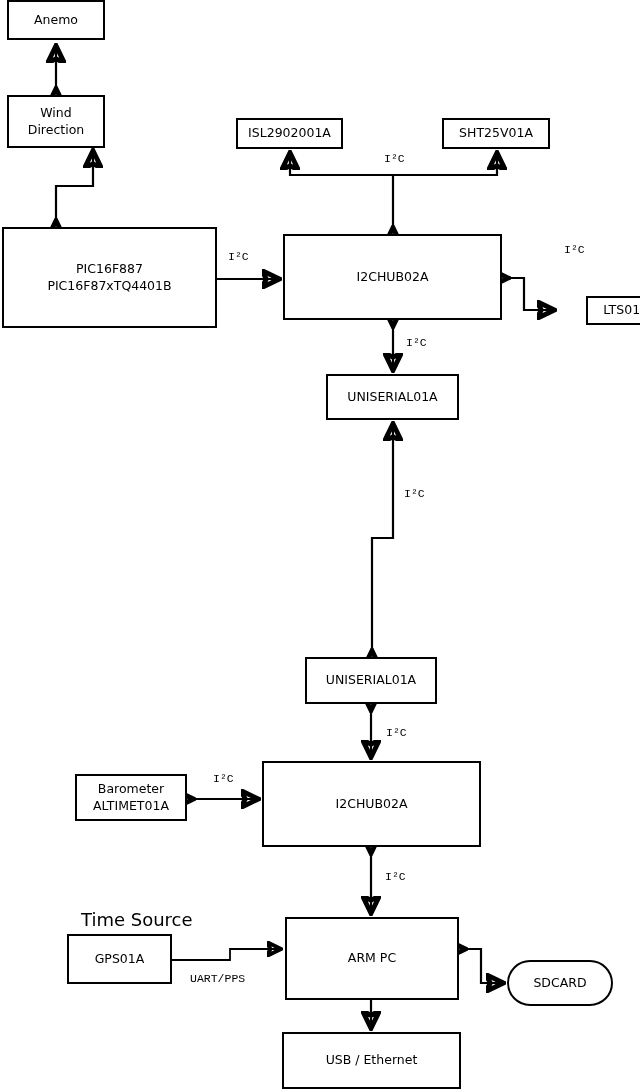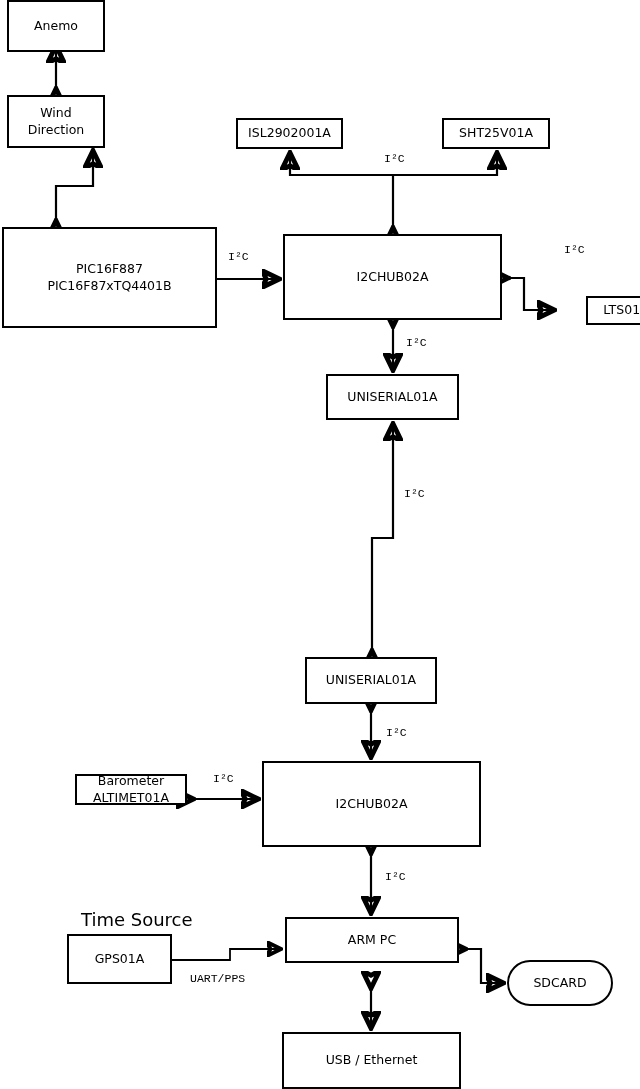--- a/index.html
+++ b/index.html
@@ -87,48 +87,48 @@
 
     <line x1="371" y1="852" x2="371" y2="912" marker-start="url(#ah)" marker-end="url(#ah)"></line>
 
     <path class="thin" d="M172,960 L230,960 L230,949 L280,949" marker-end="url(#ah)"></path>
 
     <path d="M464,949 L481,949 L481,983 L502,983" marker-start="url(#ah)" marker-end="url(#ah)"></path>
 
     <line x1="371" y1="987" x2="371" y2="1027" marker-start="url(#ah)" marker-end="url(#ah)"></line>
   </svg>
 
-  <div class="node" style="left:7px;top:0px;width:98px;height:52px;">Anemo</div>
+  <div class="node" style="left:7px;top:0px;width:98px;height:40px;">Anemo</div>
 
   <div class="node" style="left:7px;top:95px;width:98px;height:53px;">Wind
 Direction</div>
 
   <div class="node" style="left:2px;top:227px;width:215px;height:101px;">PIC16F887
 PIC16F87xTQ4401B</div>
 
   <div class="node" style="left:236px;top:118px;width:107px;height:31px;">ISL2902001A</div>
 
   <div class="node" style="left:442px;top:118px;width:108px;height:31px;">SHT25V01A</div>
 
   <div class="node" style="left:283px;top:234px;width:219px;height:86px;">I2CHUB02A</div>
 
   <div class="node" style="left:558px;top:296px;width:80px;height:29px;margin-left:28px;">LTS01A</div>
 
   <div class="node" style="left:326px;top:374px;width:133px;height:46px;">UNISERIAL01A</div>
 
   <div class="node" style="left:305px;top:657px;width:132px;height:47px;">UNISERIAL01A</div>
 
-  <div class="node" style="left:75px;top:774px;width:112px;height:31px;">Barometer
+  <div class="node" style="left:75px;top:774px;width:112px;height:47px;">Barometer
 ALTIMET01A</div>
 
   <div class="node" style="left:262px;top:761px;width:219px;height:86px;">I2CHUB02A</div>
 
   <div class="node" style="left:67px;top:934px;width:105px;height:50px;">GPS01A</div>
 
-  <div class="node" style="left:285px;top:917px;width:174px;height:46px;">ARM PC</div>
+  <div class="node" style="left:285px;top:917px;width:174px;height:83px;">ARM PC</div>
 
   <div class="node" style="left:507px;top:960px;width:106px;height:46px;border-radius:23px;">SDCARD</div>
 
   <div class="node" style="left:282px;top:1032px;width:179px;height:57px;">USB / Ethernet</div>
 
   <div class="edge-label" style="left:228px;top:250px;">I²C</div>
 
   <div class="edge-label" style="left:384px;top:152px;">I²C</div>
 
   <div class="edge-label" style="left:564px;top:243px;">I²C</div>

